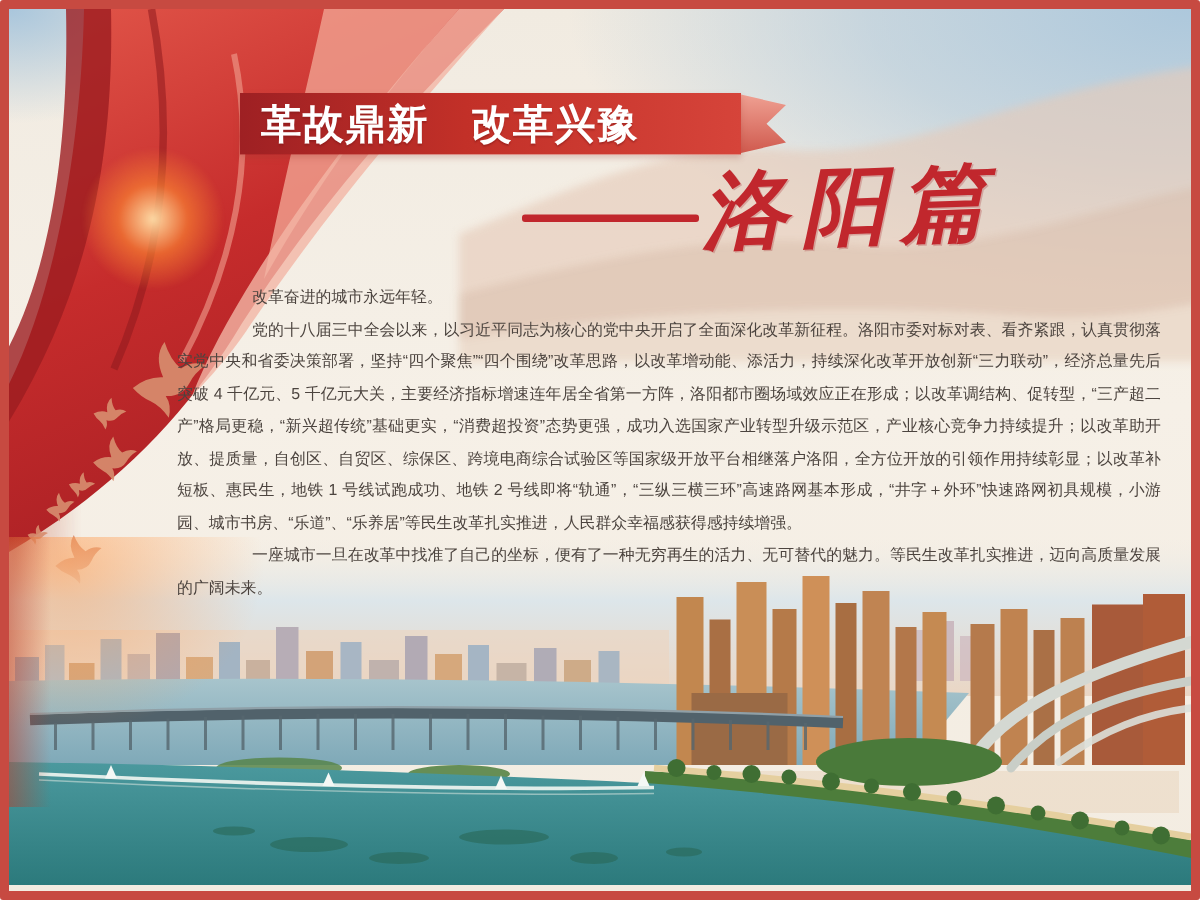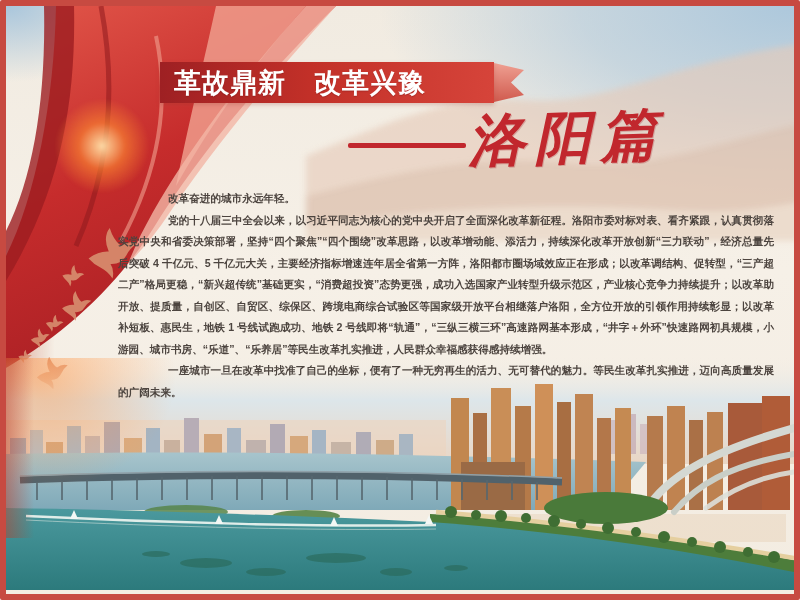--- a/index.html
+++ b/index.html
@@ -35,21 +35,21 @@
   .banner-tail { position:absolute; left:488px; top:56px; width:30px; height:41px; z-index:5; }
   .title-dash { position:absolute; left:342px; top:137px; width:118px; height:5px;
                 background:#c1272d; border-radius:2px; }
   .title-dash .sr { font-size:0; color:transparent; }
   .series-title { position:absolute; left:462px; top:94px; z-index:6;
                   font-family:"DejaVu Serif","Liberation Serif",serif;
                   font-size:57px; font-weight:800; font-style:italic;
                   color:#c1272d; letter-spacing:9px; transform:rotate(-2deg);
                   text-shadow:1px 1px 0 rgba(160,25,30,.25); white-space:nowrap; }
   .body-text { position:absolute; left:112px; top:182px; width:656px; z-index:6;
-               font-size:10.6px; line-height:21.5px; color:#4c443f; text-align:justify;font-weight:bold; }
+               font-size:10.6px; line-height:21.5px; color:#4c443f; text-align:justify; }
   .body-text p { margin:0; text-indent:50px; }
   .photo { position:absolute; left:0; top:352px; width:788px; height:232px; z-index:4; }
 </style>
 </head>
 <body>
 
 <div class="page">
 
   <div class="sky"></div>
 

